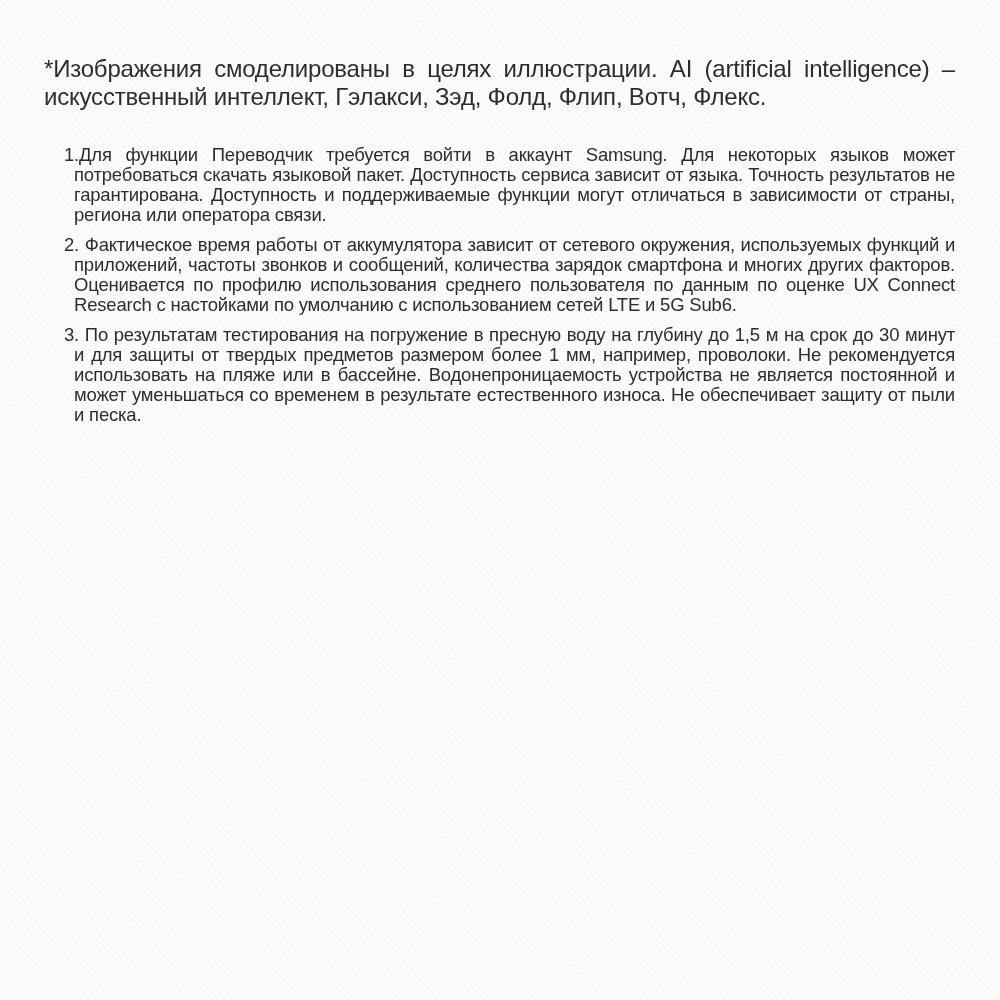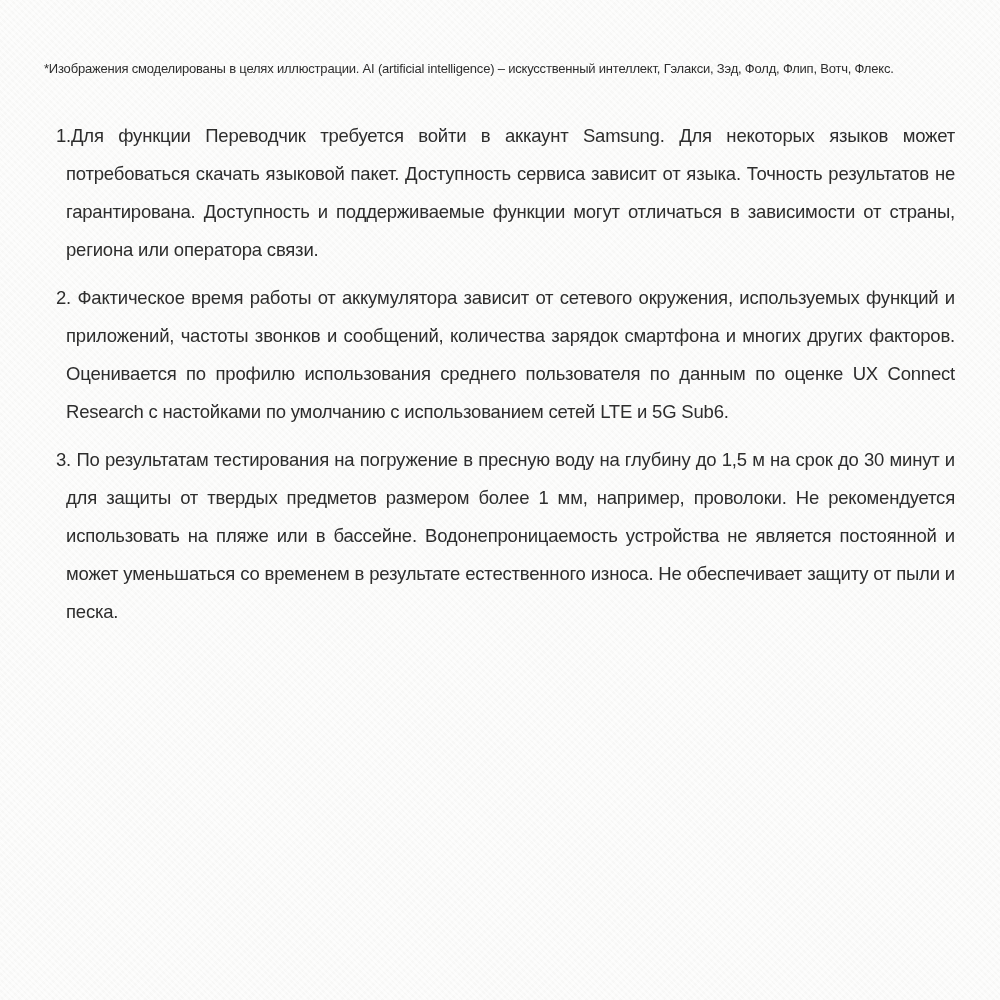--- a/index.html
+++ b/index.html
@@ -18,35 +18,35 @@
     color: #2d2d2d;
     overflow: hidden;
   }
   .page {
     box-sizing: border-box;
     width: 1000px;
     height: 1000px;
     padding: 55px 45px 0 44px;
   }
   .intro {
-    font-size: 13px;
+    font-size: 24px;
     line-height: 28px;
     letter-spacing: -0.2px;
     text-align: justify;
     margin: 0 0 34px 0;
   }
   .footnotes {
     margin: 0;
   }
   .footnote {
     font-size: 18.5px;
-    line-height: 38px;
+    line-height: 20px;
     letter-spacing: -0.2px;
     text-align: justify;
-    margin: 0 0 10px 8px;
+    margin: 0 0 10px 16px;
     padding-left: 14px;      
     text-indent: -10px;      
   }
   .footnote-number {
     white-space: pre;        
   }
 </style>
 </head>
 <body>
 

